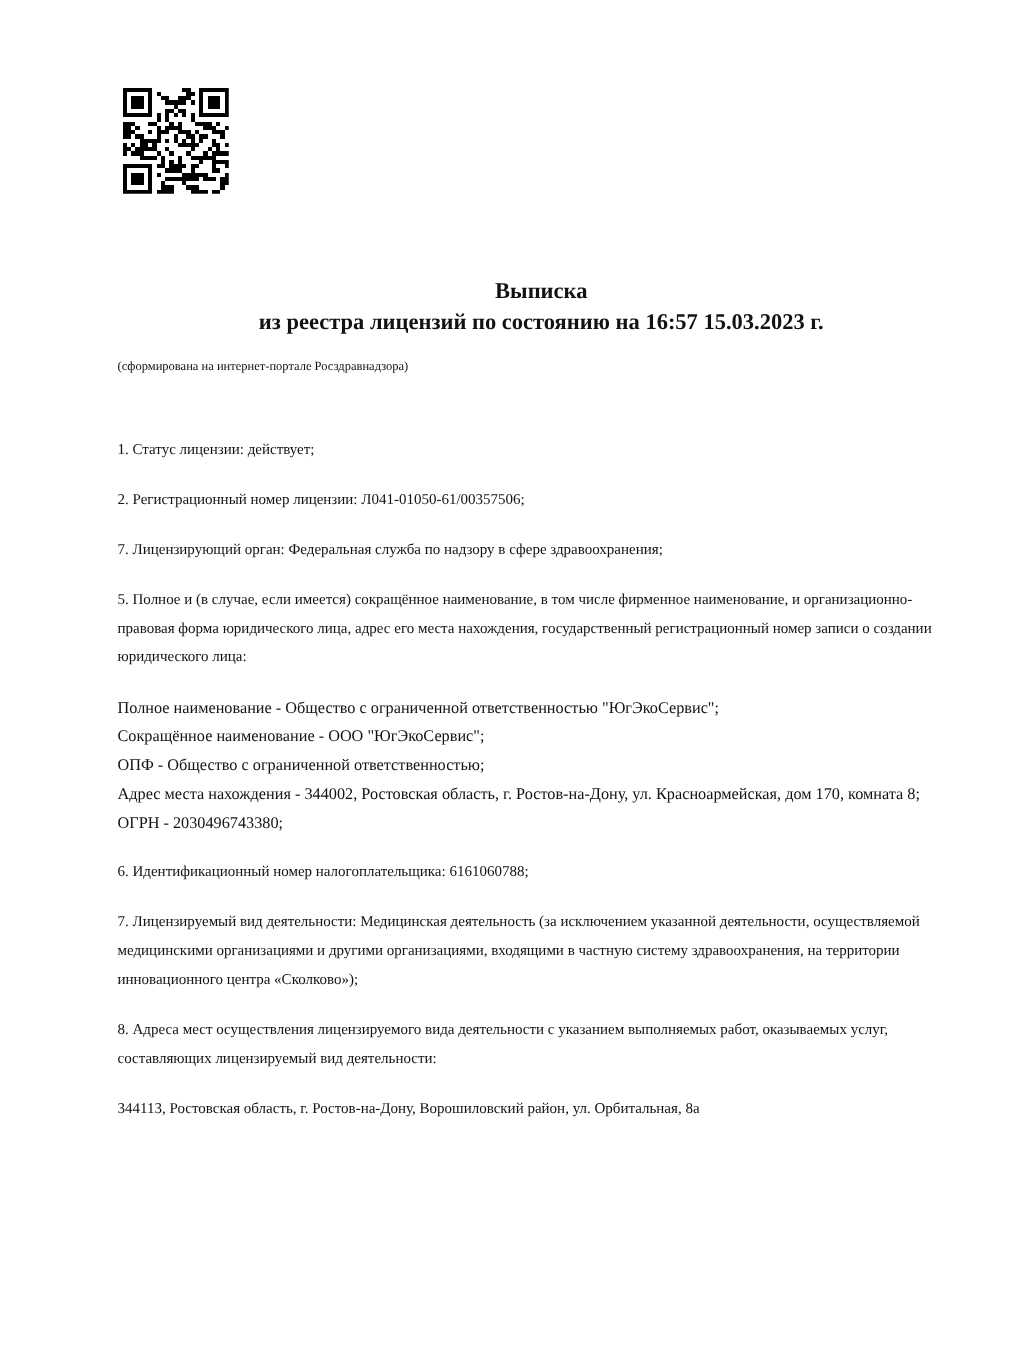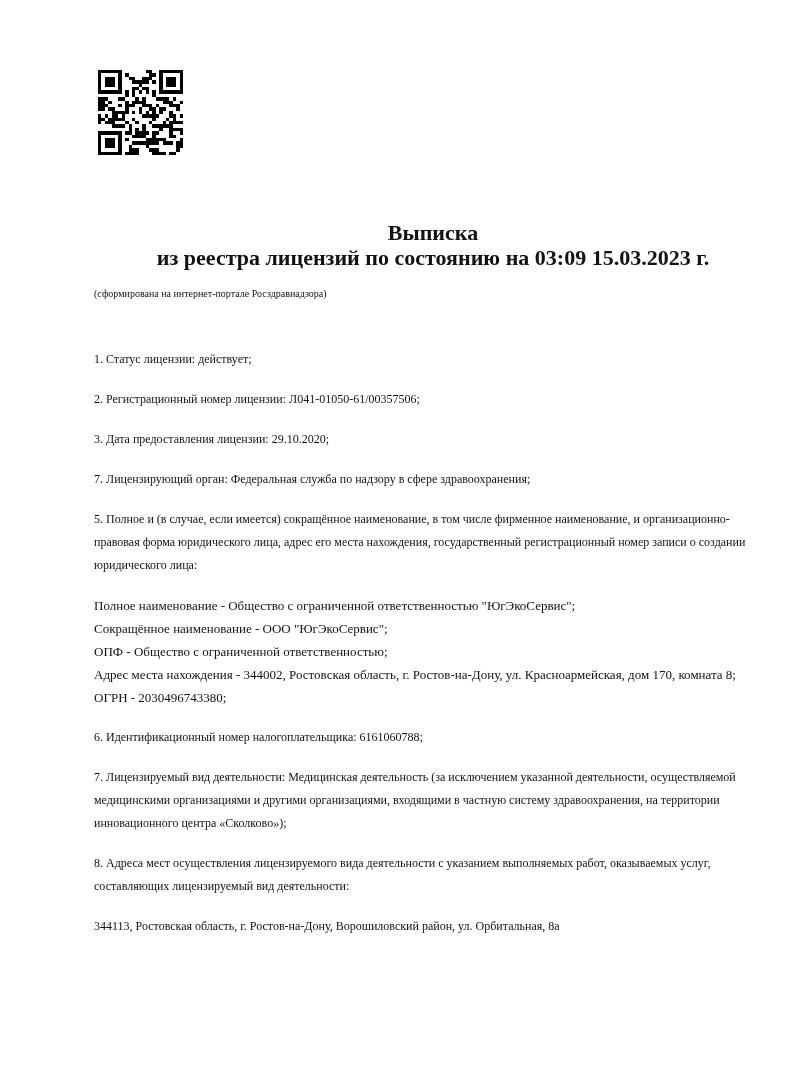--- a/index.html
+++ b/index.html
@@ -25,21 +25,21 @@
     height: 85px;
   }
   .qr svg { display: block; width: 100%; height: 100%; }
   .content {
     box-sizing: border-box;
     padding: 220px 40px 0 94px;
   }
   .doc-title {
     margin: 0;
     text-align: center;
-    font-size: 22px;
+    font-size: 18px;
     font-weight: bold;
     line-height: 25px;
   }
   .gen-note {
     margin: 14px 0 45px 0;
     text-align: left;
     font-size: 10px;
     line-height: 19px;
   }
   .para {
@@ -364,30 +364,29 @@
         <rect x="19" y="24" width="1" height="1" fill="#000000"></rect>
         <rect x="21" y="24" width="1" height="1" fill="#000000"></rect>
         <rect x="22" y="24" width="1" height="1" fill="#000000"></rect>
       </svg>
   </div>
 
   <div class="content">
 
     <h1 class="doc-title">
       <span>Выписка</span><br>
-      <span>из реестра лицензий по состоянию на 03:09 15.03.2023 г.</span>
+      <span>из реестра лицензий по состоянию на 16:57 15.03.2023 г.</span>
     </h1>
 
     <div class="gen-note">(сформирована на интернет-портале Росздравнадзора)</div>
 
     <p class="para">1. Статус лицензии: действует;</p>
 
     <p class="para">2. Регистрационный номер лицензии: Л041-01050-61/00357506;</p>
 
-    <p class="para">3. Дата предоставления лицензии: 29.10.2020;</p>
 
     <p class="para">7. Лицензирующий орган: Федеральная служба по надзору в сфере здравоохранения;</p>
 
     <p class="para">5. Полное и (в случае, если имеется) сокращённое наименование, в том числе фирменное наименование, и организационно-правовая форма юридического лица, адрес его места нахождения, государственный регистрационный номер записи о создании юридического лица:</p>
 
     <div class="org-block">
       <div class="line">Полное наименование - Общество с ограниченной ответственностью "ЮгЭкоСервис";</div>
       <div class="line">Сокращённое наименование - ООО "ЮгЭкоСервис";</div>
       <div class="line">ОПФ - Общество с ограниченной ответственностью;</div>
       <div class="line">Адрес места нахождения - 344002, Ростовская область, г. Ростов-на-Дону, ул. Красноармейская, дом 170, комната 8;</div>

